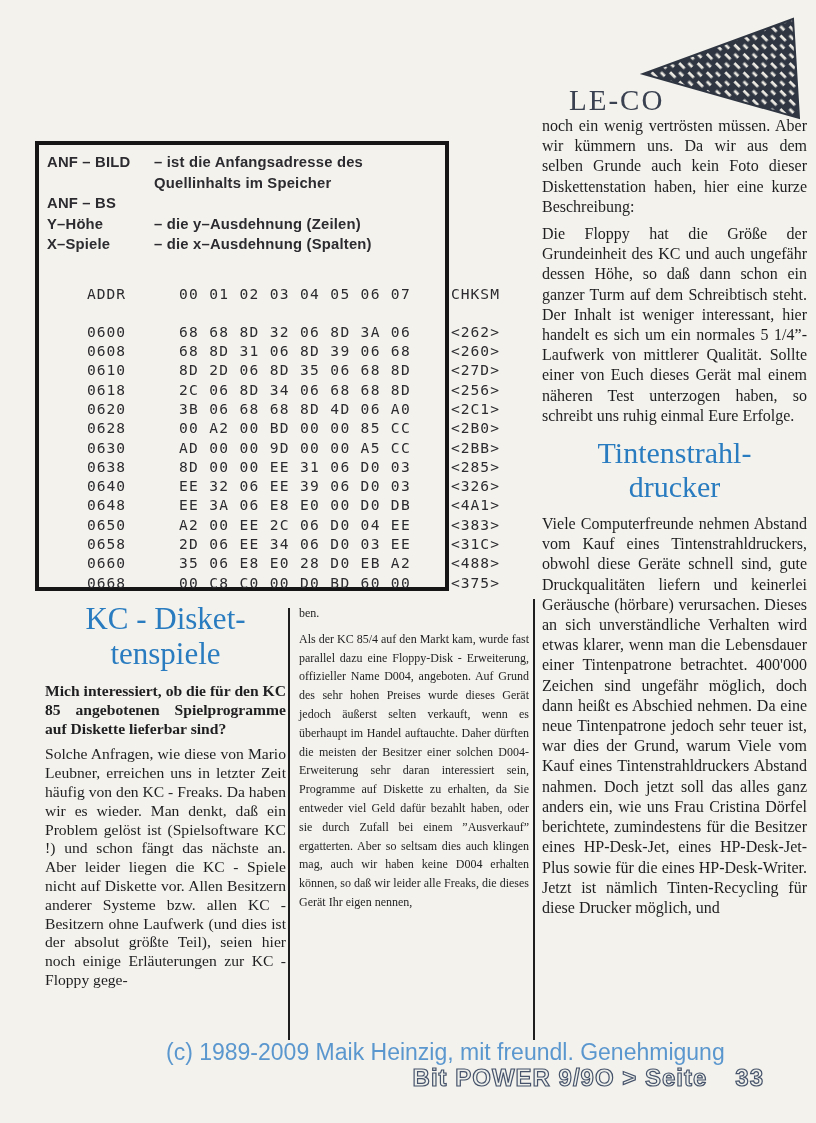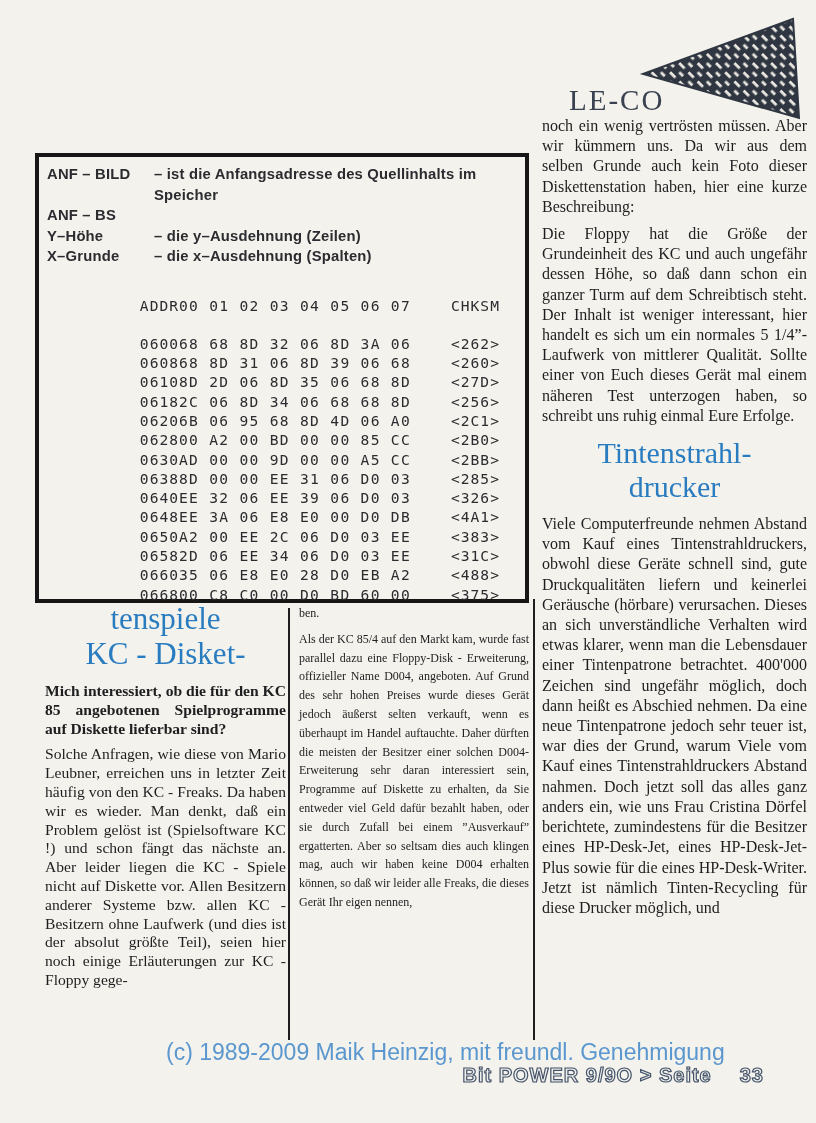--- a/index.html
+++ b/index.html
@@ -13,36 +13,36 @@
   .logo { position:absolute; left:563px; top:12px; width:240px; height:110px; }
   .logo svg { position:absolute; left:72px; top:2px; }
   .logo-text {
     position:absolute; left:6px; bottom:0px;
     font-family:"Liberation Serif", serif; font-size:29px; line-height:43px;
     color:#3a4150; letter-spacing:2px;
   }
 
   
   .listing-box {
-    position:absolute; left:35px; top:153px; width:494px; height:450px;
+    position:absolute; left:35px; top:141px; width:414px; height:450px;
     border:4px solid #161616; box-sizing:border-box; padding:7px 0 0 8px;
   }
   .defs-row {
     display:flex; font-family:"Liberation Sans", sans-serif;
     font-size:14.8px; line-height:20.5px; font-weight:600; color:#2b2b30;
     letter-spacing:.2px;
   }
   .defs-term { width:107px; flex:none; }
   .hexdump {
     margin-top:29px; font-family:"DejaVu Sans Mono", monospace;
     font-size:14.6px; line-height:19.3px; color:#2c2c30;
   }
   .hex-row { display:flex; padding-left:40px; white-space:pre; }
   .hex-row.header { margin-bottom:19px; }
-  .hex-addr  { width:92px;  flex:none; letter-spacing:1px;text-align:right; }
+  .hex-addr  { width:92px;  flex:none; letter-spacing:1px; }
   .hex-bytes { width:272px; flex:none; letter-spacing:1.3px; }
   .hex-chksm { letter-spacing:1px; }
 
   
   .col { position:absolute; text-align:justify; }
   .col p { margin:0 0 7px 0; }
   .col-left  { left:45px;  top:601px; width:241px; font-size:15.6px; line-height:18.8px; }
   .col-mid   { left:299px; top:604px; width:230px; font-size:12px; line-height:18.8px; }
   .col-right { left:542px; top:116px; width:265px; font-size:16px;   line-height:20.2px; }
   .article-title {
@@ -56,21 +56,21 @@
   #rule1 { left:288px; top:608px; height:432px; }
   #rule2 { left:533px; top:599px; height:441px; }
 
   
   .footer-copy {
     position:absolute; left:166px; top:1039px;
     font-family:"Liberation Sans", sans-serif; font-size:23px; color:#5b97cf;
   }
   .footer-mag {
     position:absolute; right:52px; top:1064px;
-    font-family:"Liberation Sans", sans-serif; font-size:20px; font-weight:700;
+    font-family:"Liberation Sans", sans-serif; font-size:24px; font-weight:700;
     letter-spacing:1px; color:#eef0ec;
     -webkit-text-stroke:1.2px #46536a;
     display:flex; gap:28px;
   }
 </style>
 </head>
 <body>
 
 <div class="page">
 
@@ -95,53 +95,53 @@
           <span class="defs-desc">– ist die Anfangsadresse des Quellinhalts im Speicher</span>
         </div>
         <div class="defs-row">
           <span class="defs-term">ANF – BS</span>
         </div>
         <div class="defs-row">
           <span class="defs-term">Y–Höhe</span>
           <span class="defs-desc">– die y–Ausdehnung (Zeilen)</span>
         </div>
         <div class="defs-row">
-          <span class="defs-term">X–Grunde</span>
+          <span class="defs-term">X–Spiele</span>
           <span class="defs-desc">– die x–Ausdehnung (Spalten)</span>
         </div>
       </div>
     <div class="hexdump">
       <div class="hex-row header">
         <span class="hex-addr">ADDR</span>
         <span class="hex-bytes">00 01 02 03 04 05 06 07</span>
         <span class="hex-chksm">CHKSM</span>
       </div>
       <div>
           <div class="hex-row"><span class="hex-addr">0600</span><span class="hex-bytes">68 68 8D 32 06 8D 3A 06</span><span class="hex-chksm">&lt;262&gt;</span></div>
           <div class="hex-row"><span class="hex-addr">0608</span><span class="hex-bytes">68 8D 31 06 8D 39 06 68</span><span class="hex-chksm">&lt;260&gt;</span></div>
           <div class="hex-row"><span class="hex-addr">0610</span><span class="hex-bytes">8D 2D 06 8D 35 06 68 8D</span><span class="hex-chksm">&lt;27D&gt;</span></div>
           <div class="hex-row"><span class="hex-addr">0618</span><span class="hex-bytes">2C 06 8D 34 06 68 68 8D</span><span class="hex-chksm">&lt;256&gt;</span></div>
-          <div class="hex-row"><span class="hex-addr">0620</span><span class="hex-bytes">6B 06 95 68 8D 4D 06 A0</span><span class="hex-chksm">&lt;2C1&gt;</span></div>
+          <div class="hex-row"><span class="hex-addr">0620</span><span class="hex-bytes">3B 06 68 68 8D 4D 06 A0</span><span class="hex-chksm">&lt;2C1&gt;</span></div>
           <div class="hex-row"><span class="hex-addr">0628</span><span class="hex-bytes">00 A2 00 BD 00 00 85 CC</span><span class="hex-chksm">&lt;2B0&gt;</span></div>
           <div class="hex-row"><span class="hex-addr">0630</span><span class="hex-bytes">AD 00 00 9D 00 00 A5 CC</span><span class="hex-chksm">&lt;2BB&gt;</span></div>
           <div class="hex-row"><span class="hex-addr">0638</span><span class="hex-bytes">8D 00 00 EE 31 06 D0 03</span><span class="hex-chksm">&lt;285&gt;</span></div>
           <div class="hex-row"><span class="hex-addr">0640</span><span class="hex-bytes">EE 32 06 EE 39 06 D0 03</span><span class="hex-chksm">&lt;326&gt;</span></div>
           <div class="hex-row"><span class="hex-addr">0648</span><span class="hex-bytes">EE 3A 06 E8 E0 00 D0 DB</span><span class="hex-chksm">&lt;4A1&gt;</span></div>
-          <div class="hex-row"><span class="hex-addr">0650</span><span class="hex-bytes">A2 00 EE 2C 06 D0 03 EE</span><span class="hex-chksm">&lt;383&gt;</span></div>
+          <div class="hex-row"><span class="hex-addr">0650</span><span class="hex-bytes">A2 00 EE 2C 06 D0 04 EE</span><span class="hex-chksm">&lt;383&gt;</span></div>
           <div class="hex-row"><span class="hex-addr">0658</span><span class="hex-bytes">2D 06 EE 34 06 D0 03 EE</span><span class="hex-chksm">&lt;31C&gt;</span></div>
           <div class="hex-row"><span class="hex-addr">0660</span><span class="hex-bytes">35 06 E8 E0 28 D0 EB A2</span><span class="hex-chksm">&lt;488&gt;</span></div>
           <div class="hex-row"><span class="hex-addr">0668</span><span class="hex-bytes">00 C8 C0 00 D0 BD 60 00</span><span class="hex-chksm">&lt;375&gt;</span></div>
         </div>
     </div>
   </div>
 
   <div class="col col-left">
     <h2 class="article-title">
+      <span style="display:block">KC - Disket-</span>
       <span style="display:block">tenspiele</span>
-      <span style="display:block">KC - Disket-</span>
     </h2>
     <p class="q-bold">Mich interessiert, ob die für den KC 85 angebotenen Spielprogramme auf Diskette lieferbar sind?</p>
     <p>Solche Anfragen, wie diese von Mario Leubner, erreichen uns in letzter Zeit häufig von den KC - Freaks. Da haben wir es wieder. Man denkt, daß ein Problem gelöst ist (Spielsoftware KC !) und schon fängt das nächste an. Aber leider liegen die KC - Spiele nicht auf Diskette vor. Allen Besitzern anderer Systeme bzw. allen KC - Besitzern ohne Laufwerk (und dies ist der absolut größte Teil), seien hier noch einige Erläuterungen zur KC - Floppy gege-</p>
   </div>
 
   <div class="vrule" id="rule1"></div>
 
   <div class="col col-mid">
     <p>ben.</p>
     <p>Als der KC 85/4 auf den Markt kam, wurde fast parallel dazu eine Floppy-Disk - Erweiterung, offizieller Name D004, angeboten. Auf Grund des sehr hohen Preises wurde dieses Gerät jedoch äußerst selten verkauft, wenn es überhaupt im Handel auftauchte. Daher dürften die meisten der Besitzer einer solchen D004-Erweiterung sehr daran interessiert sein, Programme auf Diskette zu erhalten, da Sie entweder viel Geld dafür bezahlt haben, oder sie durch Zufall bei einem ”Ausverkauf” ergatterten. Aber so seltsam dies auch klingen mag, auch wir haben keine D004 erhalten können, so daß wir leider alle Freaks, die dieses Gerät Ihr eigen nennen,</p>

